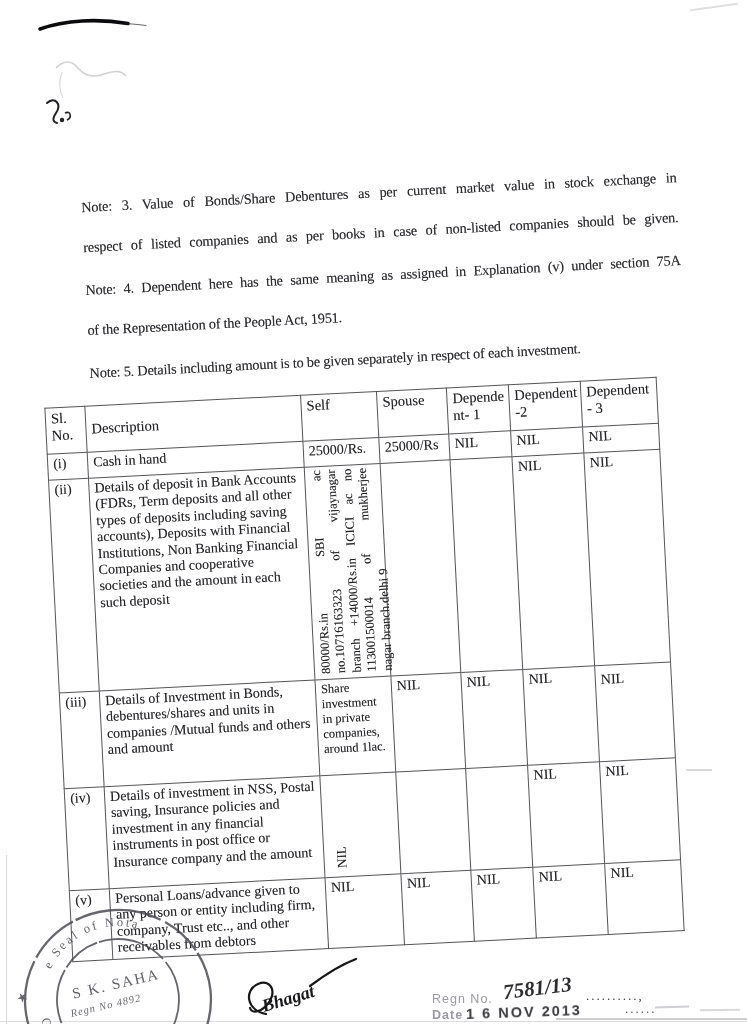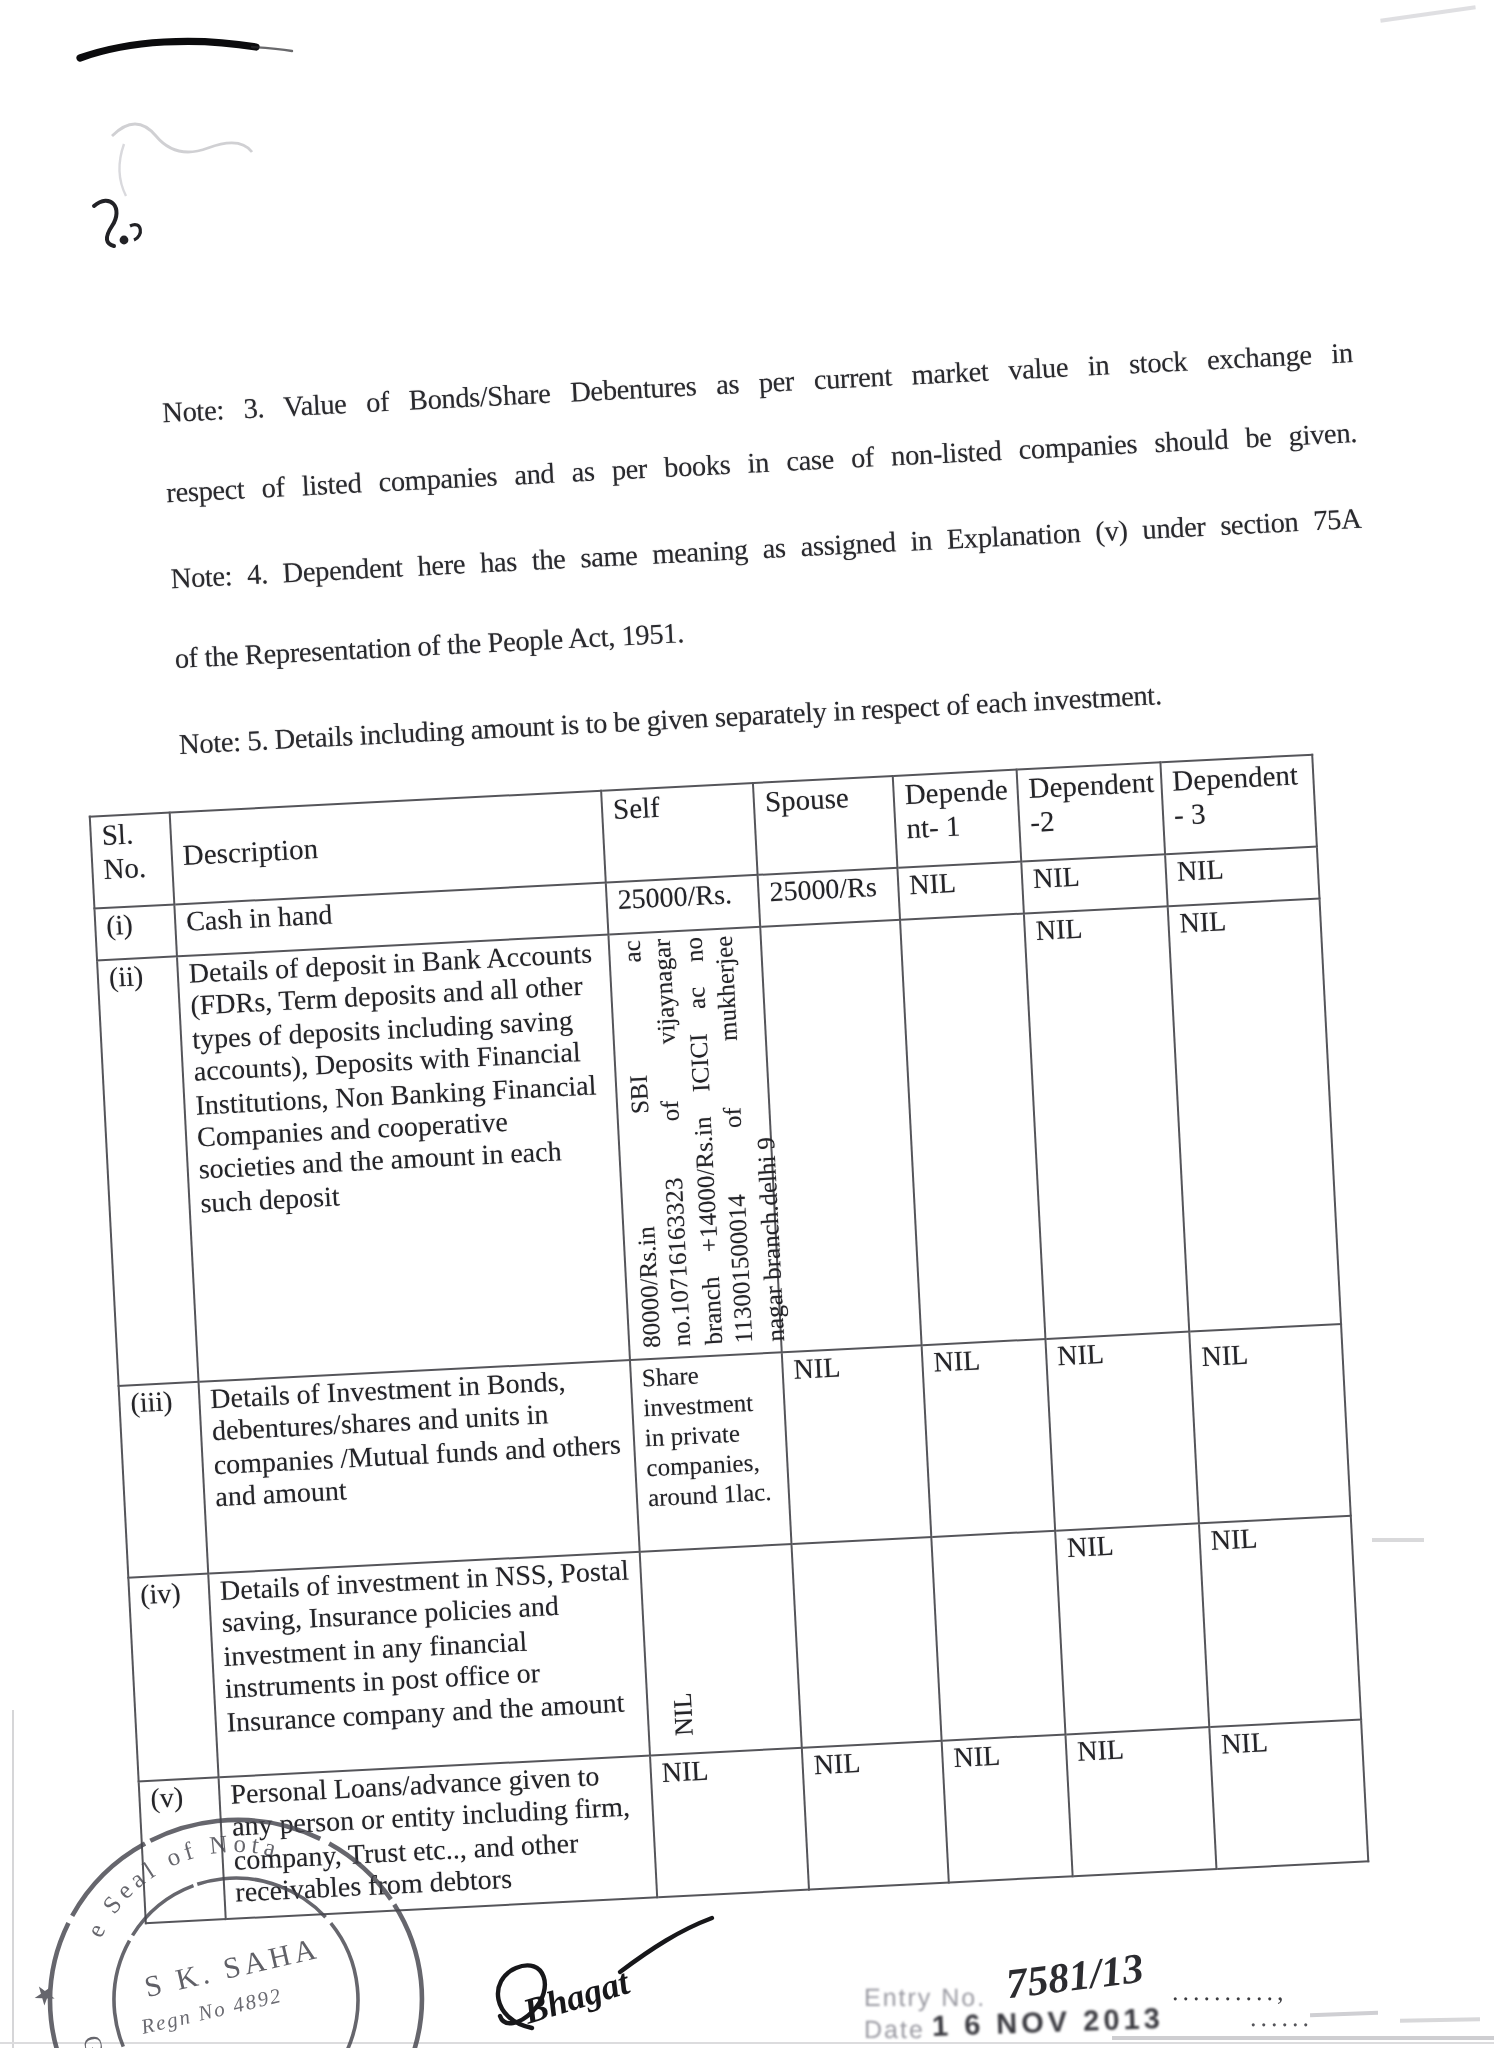--- a/index.html
+++ b/index.html
@@ -46,21 +46,21 @@
 
   
   .sig-svg{position:absolute;left:238px;top:956px;z-index:6;}
   .sig-text{font-family:"Liberation Serif", serif;font-style:italic;font-weight:bold;
      font-size:18px;fill:#17171a;}
 
   
   .entry-label,.date-label{position:absolute;font-family:"Liberation Sans", sans-serif;
      font-size:12.5px;letter-spacing:1px;color:#9a9aa2;filter:blur(0.5px);z-index:6;}
   .entry-label{left:432px;top:992px;}
-  .date-label{left:432px;top:1008px;}
+  .date-label{left:432px;top:1008px;font-weight:bold;}
   .entry-value{position:absolute;left:503px;top:976px;font-style:italic;font-weight:bold;
      font-size:21px;color:#2c2c30;transform:rotate(-7deg);z-index:7;}
   .entry-dots{position:absolute;left:586px;top:988px;letter-spacing:2px;color:#3c3c40;
      font-size:13px;z-index:6;}
   .date-value{position:absolute;left:466px;top:1004px;font-family:"Liberation Sans", sans-serif;
      font-weight:bold;font-size:14.5px;letter-spacing:2px;color:#3a3a40;
      transform:rotate(-2deg);filter:blur(0.4px);z-index:6;}
   .date-dots{position:absolute;left:625px;top:1001px;letter-spacing:2px;color:#55555a;
      font-size:13px;z-index:6;}
 
@@ -205,21 +205,21 @@
   </svg>
 
   <svg class="sig-svg" width="125" height="70" viewBox="0 0 125 70">
     <g stroke="#17171a" fill="none" stroke-linecap="round">
       <path d="M28,58 C8,54 6,34 20,28 C34,22 40,38 28,50 C22,56 14,58 12,52" stroke-width="2.2"></path>
       <path d="M72,30 C88,18 102,9 118,3" stroke-width="2.2"></path>
     </g>
     <text x="26" y="56" class="sig-text" transform="rotate(-17 26 56)">Bhagat</text>
   </svg>
 
-  <span class="entry-label">Entry No.</span>
+  <span class="entry-label">Regn No.</span>
   <span class="entry-value">7581/13</span>
   <span class="entry-dots">..........,</span>
   <span class="date-label">Date</span>
   <span class="date-value">1 6 NOV 2013</span>
   <span class="date-dots">......</span>
 
   <div class="art edge-left"></div>
   <div class="art edge-bottom"></div>
   <div class="art edge-bottom2"></div>
   <div class="art dash-a"></div>

